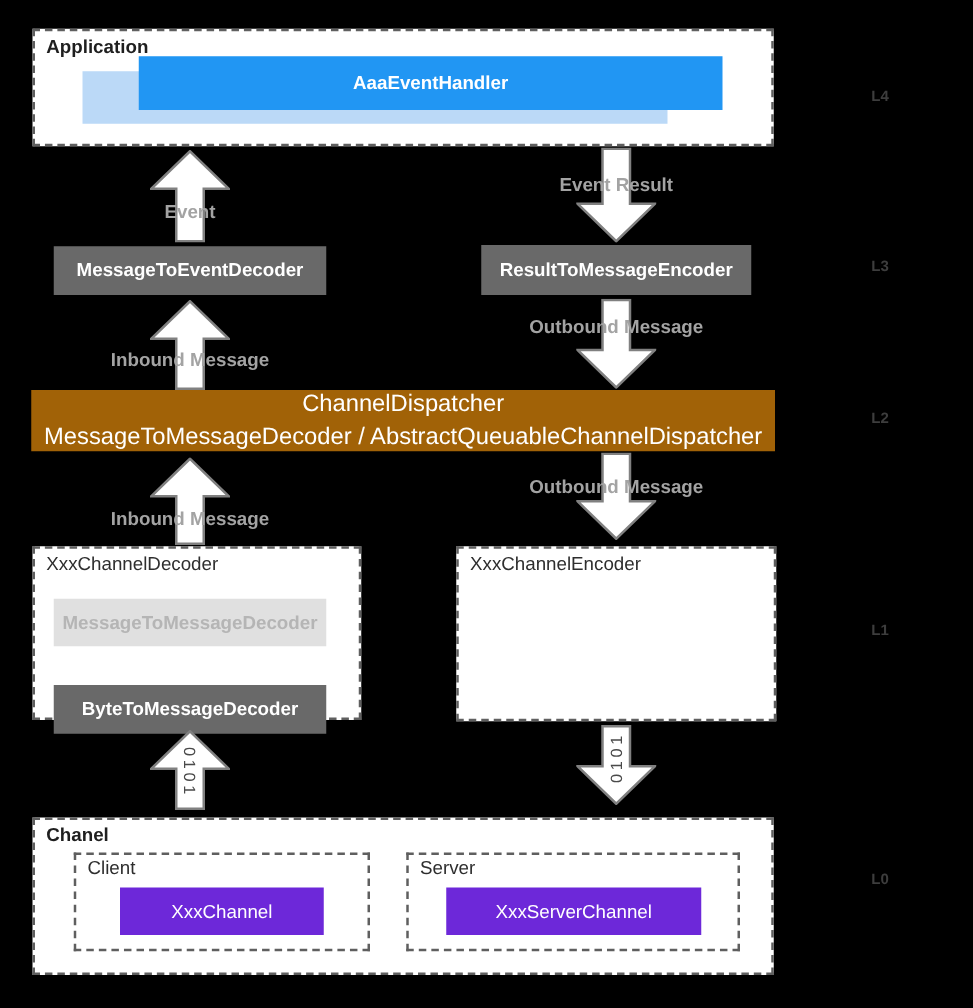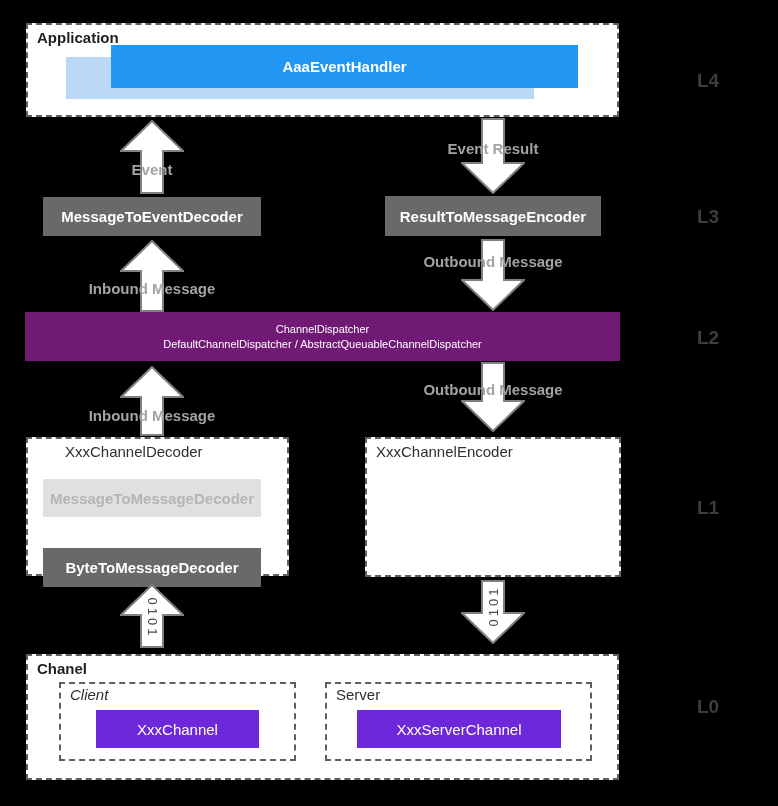--- a/index.html
+++ b/index.html
@@ -14,31 +14,31 @@
   .bar {
     display:flex; align-items:center; justify-content:center;
     color:#ffffff; font-size:15px; font-weight:600;
   }
   .graybox { background:#696969; }
   .lightgraybox { background:#e0e0e0; color:#b5b5b5; }
   .bluebar { background:#2196f3; }
   .lightbluebar { background:#bbd9f7; }
   .bluebtn { background:#6d28d9; font-weight:400; }
   .greenbox {
-    background:#701a75; color:#ffffff; font-size:11px;
+    background:#a16207; color:#ffffff; font-size:19px;
     display:flex; flex-direction:column; align-items:center; justify-content:center;
     line-height:1.32; text-align:center;
   }
   .arrow { z-index:2; }
   .arrow svg { display:block; }
   .arrow-label {
     z-index:3; color:#a3a3a3; font-size:15px; font-weight:600;
     white-space:nowrap; transform:translateX(-50%);
   }
-  .layer-label { color:#3d3d3d; font-size:19px; font-weight:bold; z-index:1; }
+  .layer-label { color:#3d3d3d; font-size:12px; font-weight:bold; z-index:1; }
   .bits {
     z-index:3; color:#4a4a4a; font-size:13px; letter-spacing:3px; font-weight:400;
     white-space:nowrap;
   }
   .bits.cw  { transform:translate(-50%,-50%) rotate(90deg); }
   .bits.ccw { transform:translate(-50%,-50%) rotate(-90deg); }
   .dashedsub { background:#ffffff; border:2px dashed #5f5f5f; }
 </style>
 </head>
 <body>
@@ -85,39 +85,39 @@
 
   <div class="abs arrow" style="left:461px; top:239px;">
     <svg width="64" height="72" viewBox="0 0 64 72">
       <polygon points="32,71 1,41 21,41 21,1 43,1 43,41 63,41" fill="#ffffff" stroke="#808080" stroke-width="2"></polygon>
     </svg>
   </div>
   <div class="abs arrow-label" style="left:493px; top:253px;">Outbound Message</div>
 
   <div class="abs greenbox" style="left:25px; top:312px; width:595px; height:49px;">
     <div>ChannelDispatcher</div>
-    <div>DefaultChannelDispatcher / AbstractQueuableChannelDispatcher</div>
+    <div>MessageToMessageDecoder / AbstractQueuableChannelDispatcher</div>
   </div>
   <div class="abs layer-label" style="left:697px; top:327px;">L2</div>
 
   <div class="abs arrow" style="left:120px; top:366px;">
     <svg width="64" height="70" viewBox="0 0 64 70">
       <polygon points="32,1 1,31 21,31 21,69 43,69 43,31 63,31" fill="#ffffff" stroke="#808080" stroke-width="2"></polygon>
     </svg>
   </div>
   <div class="abs arrow-label" style="left:152px; top:407px;">Inbound Message</div>
 
   <div class="abs arrow" style="left:461px; top:362px;">
     <svg width="64" height="70" viewBox="0 0 64 70">
       <polygon points="32,69 1,39 21,39 21,1 43,1 43,39 63,39" fill="#ffffff" stroke="#808080" stroke-width="2"></polygon>
     </svg>
   </div>
   <div class="abs arrow-label" style="left:493px; top:381px;">Outbound Message</div>
 
-  <div class="abs whitebox" style="left:26px; top:437px; width:263px; height:139px;padding-left:28px;">
+  <div class="abs whitebox" style="left:26px; top:437px; width:263px; height:139px;">
     <div class="group-title normal">XxxChannelDecoder</div>
     <div class="abs bar lightgraybox" style="left:15px; top:40px; width:218px; height:38px;">
       <span>MessageToMessageDecoder</span>
     </div>
     <div class="abs bar graybox" style="left:15px; top:80px; width:218px; height:39px;margin-top:29px;">
       <span>ByteToMessageDecoder</span>
     </div>
   </div>
   <div class="abs whitebox" style="left:365px; top:437px; width:256px; height:140px;">
     <div class="group-title normal">XxxChannelEncoder</div>
@@ -134,21 +134,21 @@
   <div class="abs arrow" style="left:461px; top:580px;">
     <svg width="64" height="64" viewBox="0 0 64 64">
       <polygon points="32,63 1,33 21,33 21,1 43,1 43,33 63,33" fill="#ffffff" stroke="#808080" stroke-width="2"></polygon>
     </svg>
   </div>
   <div class="abs bits ccw" style="left:493px; top:606px;">0101</div>
 
   <div class="abs whitebox" style="left:26px; top:654px; width:593px; height:126px;">
     <div class="group-title">Chanel</div>
     <div class="abs dashedsub" style="left:31px; top:26px; width:237px; height:79px;">
-      <div class="group-title normal" style="padding-top:2px;font-style:italic;">Client</div>
+      <div class="group-title normal" style="padding-top:2px;">Client</div>
       <div class="abs bar bluebtn" style="left:35px; top:26px; width:163px; height:38px;">
         <span>XxxChannel</span>
       </div>
     </div>
     <div class="abs dashedsub" style="left:297px; top:26px; width:267px; height:79px;">
       <div class="group-title normal" style="padding-top:2px;">Server</div>
       <div class="abs bar bluebtn" style="left:30px; top:26px; width:204px; height:38px;">
         <span>XxxServerChannel</span>
       </div>
     </div>

